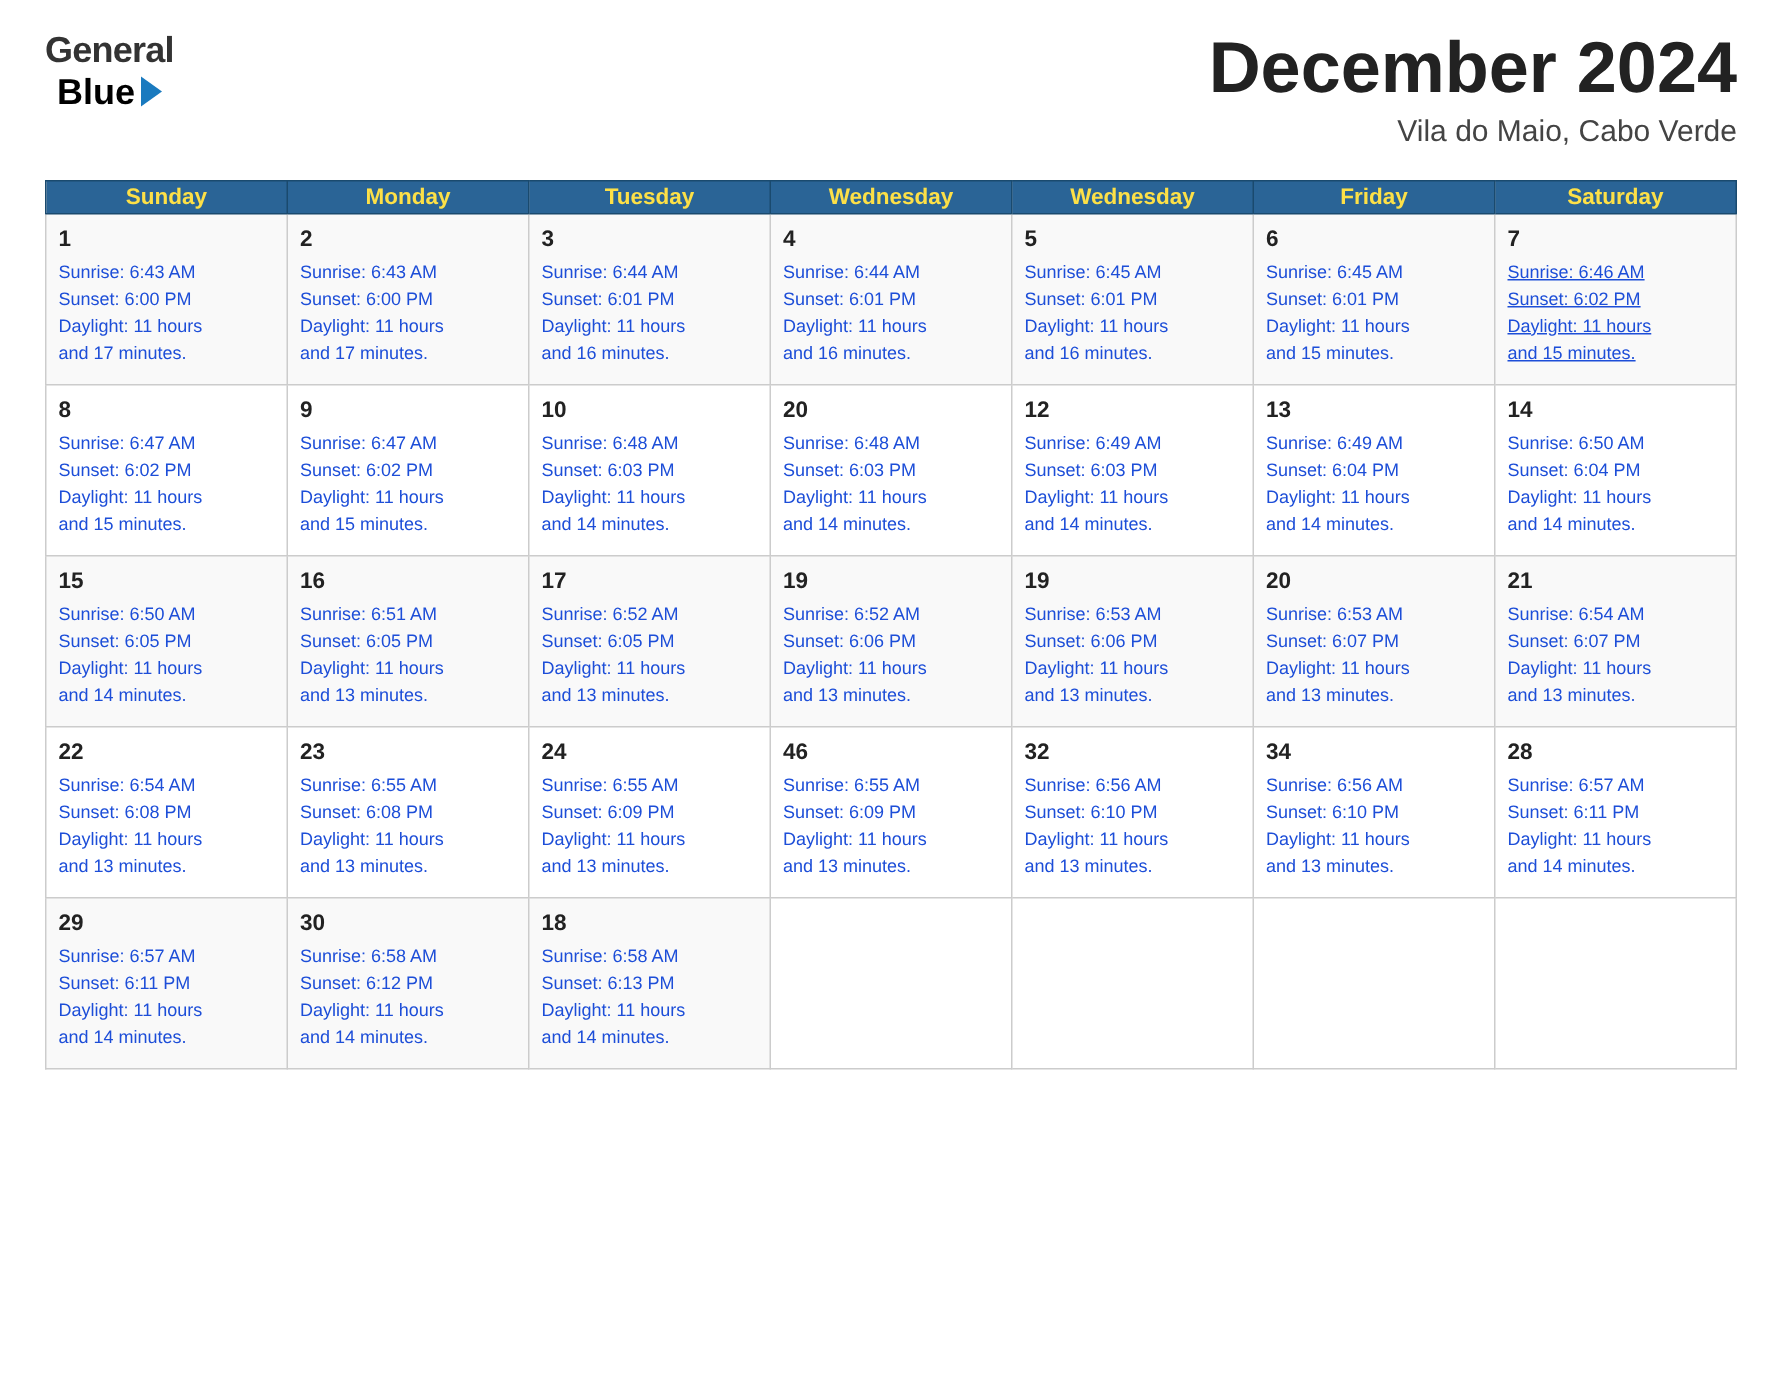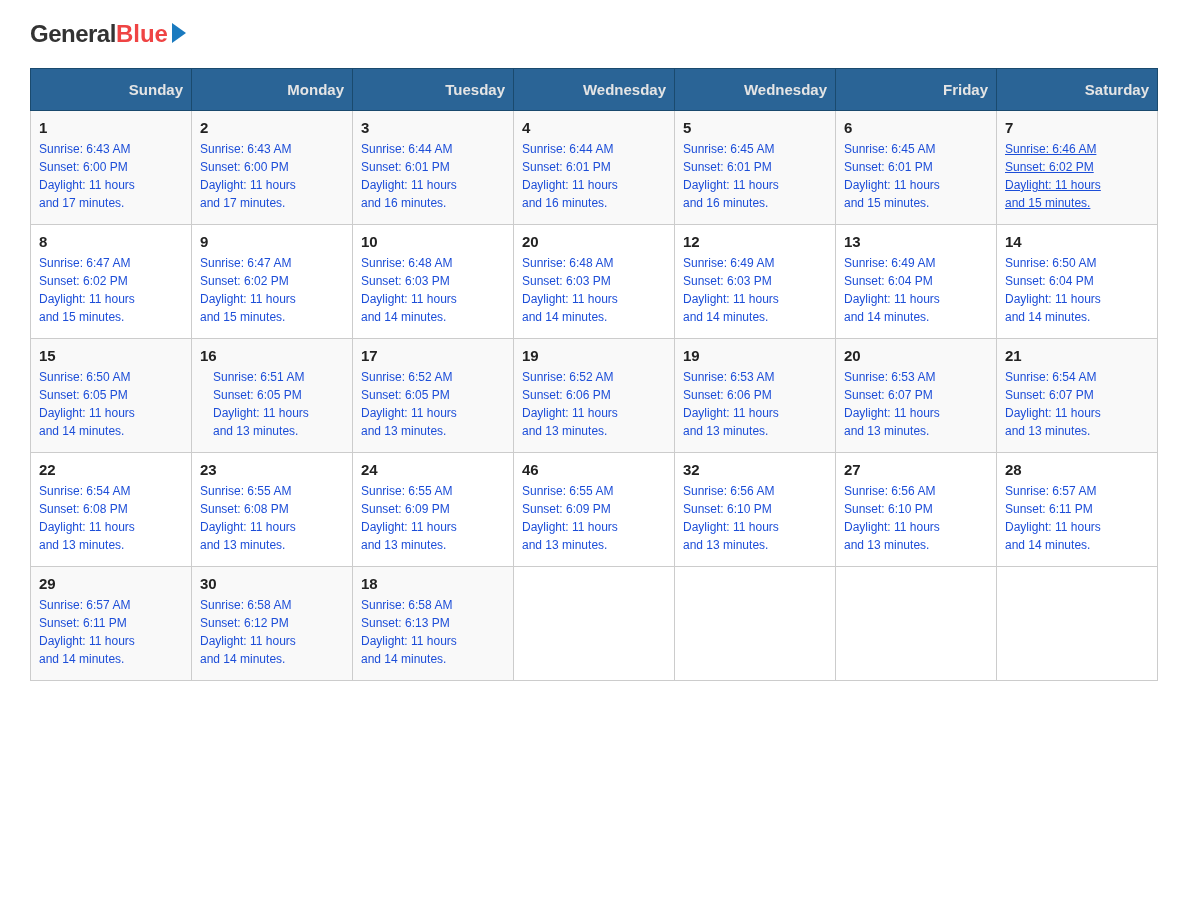--- a/index.html
+++ b/index.html
@@ -29,25 +29,25 @@
       color: #444;
       margin-top: 4px;
     }
     table {
       width: 100%;
       border-collapse: collapse;
       table-layout: fixed;
     }
     thead tr th {
       background: #2a6496;
-      color: #e5e5e5;
-      padding: 12px 8px;
+      color: #fde047;
+      padding: 2px 8px;
       font-size: 15px;
       font-weight: bold;
-      text-align: right;
+      text-align: center;
       border: 1px solid #1a4a6e;
     }
     tbody tr td {
       vertical-align: top;
       padding: 8px 8px 12px 8px;
       font-size: 12.5px;
       border: 1px solid #ccc;
       height: 100px;
       color: #333;
       background: #fff;
@@ -66,37 +66,38 @@
       font-size: 12px;
       line-height: 1.5;
       color: #1d4ed8;
     }
     .logo-wrapper {
       display: flex;
       align-items: center;
     }
     .logo-name-block {
       display: flex;
+      flex-direction: column;
       align-items: center;
     }
     .logo-general {
       font-size: 24px;
       font-weight: bold;
       color: #333;
       letter-spacing: -0.5px;
     }
     .logo-blue-row {
       display: flex;
       align-items: center;
       gap: 2px;
     }
     .logo-blue-text {
       font-size: 24px;
       font-weight: bold;
-      color: #ef4444;
+      color: #000000;
     }
     .logo-arrow {
       display: inline-block;
       width: 0;
       height: 0;
       border-top: 10px solid transparent;
       border-bottom: 10px solid transparent;
       border-left: 14px solid #1a7abf;
       margin-left: 2px;
       margin-bottom: 2px;
@@ -117,20 +118,24 @@
   <div class="logo-wrapper">
     <div class="logo-name-block">
       <span class="logo-general">General</span>
       <div class="logo-blue-row">
         <span class="logo-blue-text">Blue</span>
         <span class="logo-arrow"></span>
       </div>
       <div class="logo-underline"></div>
     </div>
   </div>
+  <div class="title-section">
+    <div class="month-title">December 2024</div>
+    <div class="location-title">Vila do Maio, Cabo Verde</div>
+  </div>
 </div>
 
 <table>
   <thead>
     <tr id="days-header">
     <th>Sunday</th>
         <th>Monday</th>
         <th>Tuesday</th>
         <th>Wednesday</th>
         <th>Wednesday</th>
@@ -244,21 +249,21 @@
       <tr>
         <td>
           <span class="day-num">15</span>
           <div class="day-info" style="white-space: pre-line;">Sunrise: 6:50 AM
 Sunset: 6:05 PM
 Daylight: 11 hours
 and 14 minutes.</div>
         </td>
         <td>
           <span class="day-num">16</span>
-          <div class="day-info" style="white-space: pre-line; margin-left: 13px;">Sunrise: 6:51 AM
+          <div class="day-info" style="white-space: pre-line;">Sunrise: 6:51 AM
 Sunset: 6:05 PM
 Daylight: 11 hours
 and 13 minutes.</div>
         </td>
         <td>
           <span class="day-num">17</span>
           <div class="day-info" style="white-space: pre-line;">Sunrise: 6:52 AM
 Sunset: 6:05 PM
 Daylight: 11 hours
 and 13 minutes.</div>
@@ -322,21 +327,21 @@
 and 13 minutes.</div>
         </td>
         <td>
           <span class="day-num">32</span>
           <div class="day-info" style="white-space: pre-line;">Sunrise: 6:56 AM
 Sunset: 6:10 PM
 Daylight: 11 hours
 and 13 minutes.</div>
         </td>
         <td>
-          <span class="day-num">27</span>
+          <span class="day-num">34</span>
           <div class="day-info" style="white-space: pre-line;">Sunrise: 6:56 AM
 Sunset: 6:10 PM
 Daylight: 11 hours
 and 13 minutes.</div>
         </td>
         <td>
           <span class="day-num">28</span>
           <div class="day-info" style="white-space: pre-line;">Sunrise: 6:57 AM
 Sunset: 6:11 PM
 Daylight: 11 hours

